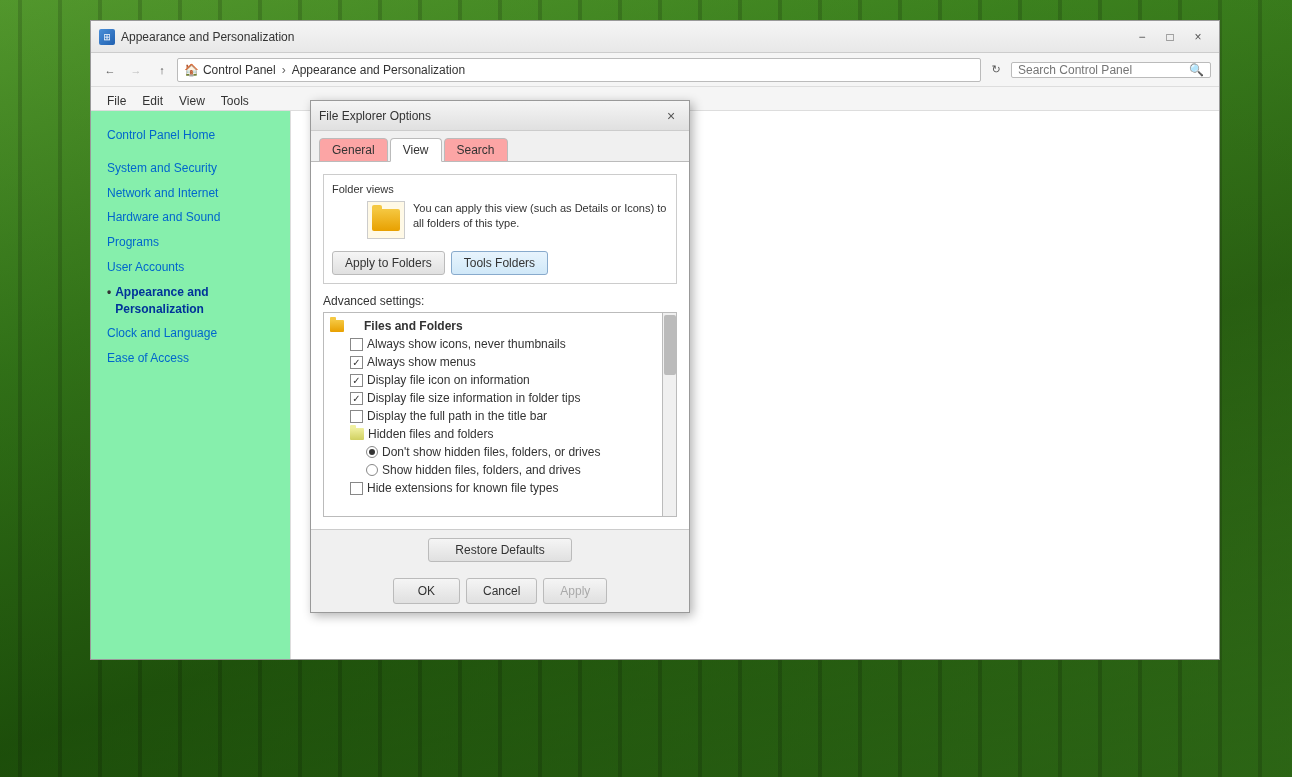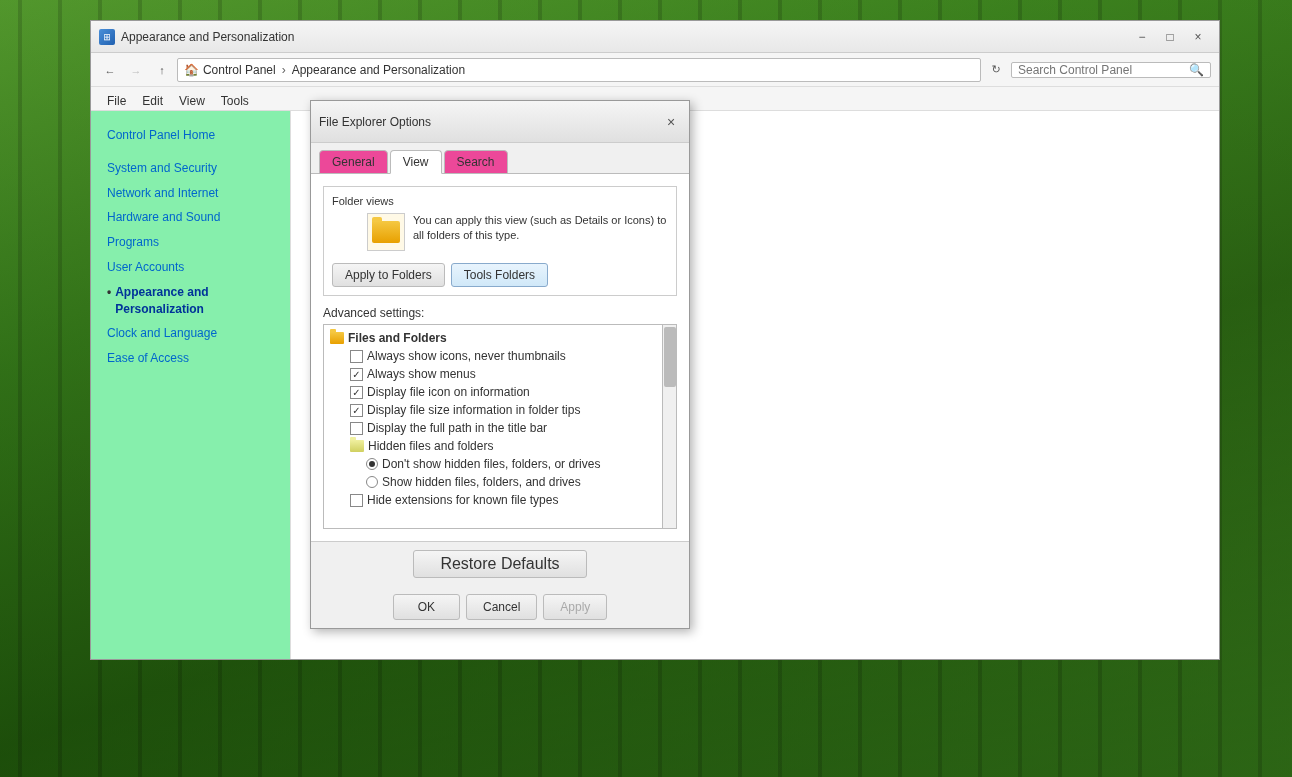--- a/index.html
+++ b/index.html
@@ -317,21 +317,21 @@
       position: absolute;
       top: 100px;
       left: 310px;
       width: 380px;
       background: #f0f0f0;
       border: 1px solid #999;
       box-shadow: 3px 3px 10px rgba(0,0,0,0.3);
       z-index: 20;
     }
     .dialog-title-bar {
-      height: 42px;
+      height: 30px;
       background: linear-gradient(180deg, #f5f5f5 0%, #e0e0e0 100%);
       border-bottom: 1px solid #ccc;
       display: flex;
       align-items: center;
       padding: 0 8px;
     }
     .dialog-title-text {
       flex: 1;
       font-size: 12px;
       color: #333;
@@ -353,21 +353,21 @@
     .dialog-tabs {
       display: flex;
       padding: 6px 8px 0;
       gap: 2px;
       background: #f0f0f0;
     }
     .dialog-tab {
       padding: 4px 12px;
       font-size: 12px;
       border: 1px solid #bbb;
-      background: #ec4899;
+      background: #fca5a5;
       cursor: pointer;
       border-radius: 4px 4px 0 0;
       color: #333;
       position: relative;
       bottom: -1px;
     }
     .dialog-tab.active {
       background: white;
       border-bottom-color: white;
       z-index: 1;
@@ -483,21 +483,21 @@
       margin: 2px 1px;
       border-radius: 2px;
     }
     .tree-content {
       padding: 4px 6px;
       padding-right: 18px;
     }
     .tree-folder {
       display: flex;
       align-items: center;
-      gap: 4px;
+      gap: 20px;
       padding: 2px 0;
       font-weight: bold;
       color: #333;
       text-align: center;
     }
     .tree-folder-icon {
       width: 14px;
       height: 12px;
       background: linear-gradient(180deg, #f5c842 0%, #e8a000 100%);
       border-radius: 0 1px 1px 1px;
@@ -599,21 +599,21 @@
       border-top: 1px solid #ccc;
       display: flex;
       justify-content: center;
       gap: 6px;
     }
     .dialog-restore-btn {
       padding: 4px 26px;
       background: linear-gradient(180deg, #f5f5f5 0%, #e0e0e0 100%);
       border: 1px solid #bbb;
       border-radius: 3px;
-      font-size: 16px;
+      font-size: 12px;
       cursor: pointer;
       color: #333;
     }
 
     .dialog-action-footer {
       padding: 8px 12px;
       display: flex;
       justify-content: center;
       gap: 6px;
       background: #f0f0f0;

